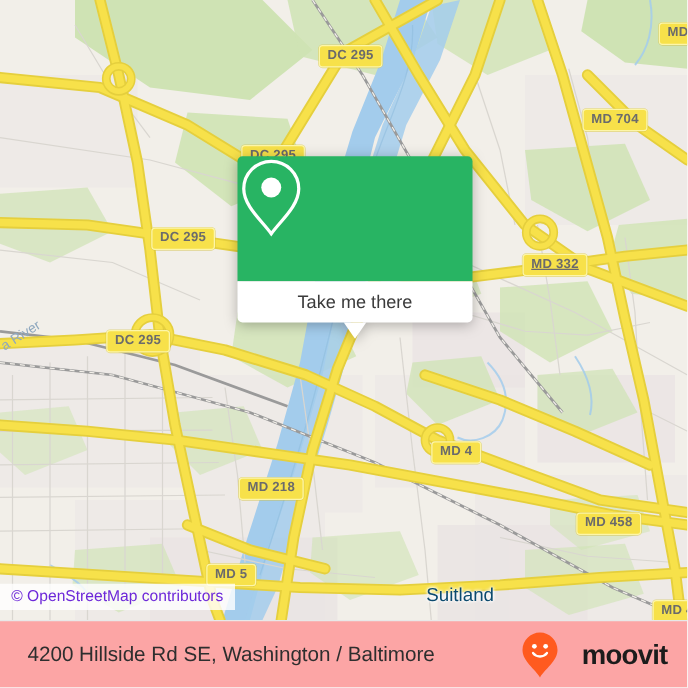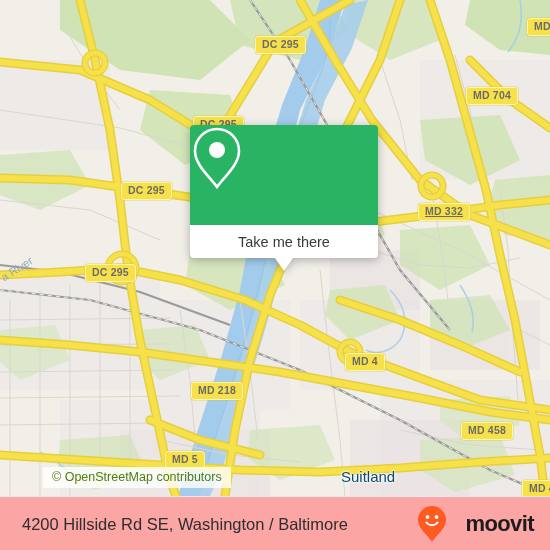--- a/index.html
+++ b/index.html
@@ -66,21 +66,21 @@
     border-left:9px solid transparent;
     border-right:9px solid transparent;
     border-top:13px solid #ffffff;
   }
 
   
   .attrib{
     position:absolute;left:0;top:467px;
     background:rgba(255,255,255,.80);
     padding:3px 9px 4px 9px;
-    color:#4d7c0f;font-size:12.5px;white-space:nowrap;margin-left:43px;
+    color:#6d28d9;font-size:12.5px;white-space:nowrap;
   }
 
   
   .footer{
     position:absolute;left:0;top:496px;width:550px;height:54px;
     background:#fca5a5;
     display:flex;align-items:center;
     border-top:1px solid #e8e8e8;
     text-align:center;
   }
@@ -250,21 +250,21 @@
 
     <div class="shield" style="left:527px;top:18px;">MD</div>
     <div class="shield" style="left:255px;top:36px;">DC 295</div>
     <div class="shield" style="left:466px;top:87px;">MD 704</div>
     <div class="shield" style="left:193px;top:116px;">DC 295</div>
     <div class="shield" style="left:121px;top:182px;">DC 295</div>
     <div class="shield" style="left:418px;top:203px;text-decoration:underline;">MD 332</div>
     <div class="shield" style="left:85px;top:264px;">DC 295</div>
     <div class="shield" style="left:345px;top:353px;">MD 4</div>
     <div class="shield" style="left:191px;top:382px;">MD 218</div>
-    <div class="shield" style="left:461px;top:422px;">MD 458</div>
+    <div class="shield" style="left:461px;top:410px;">MD 458</div>
     <div class="shield" style="left:165px;top:451px;">MD 5</div>
     <div class="shield" style="left:522px;top:480px;">MD 4</div>
 
     <div class="popup">
       <div class="popup-head">
         <svg width="54" height="66" viewBox="0 0 54 66">
           <path d="M27,4 C14.8,4 5,13.8 5,26 C5,40 20,52 27,62 C34,52 49,40 49,26 C49,13.8 39.2,4 27,4 Z" fill="none" stroke="#ffffff" stroke-width="2.6"></path>
           <circle cx="27" cy="25" r="8" fill="#ffffff"></circle>
         </svg>
       </div>

